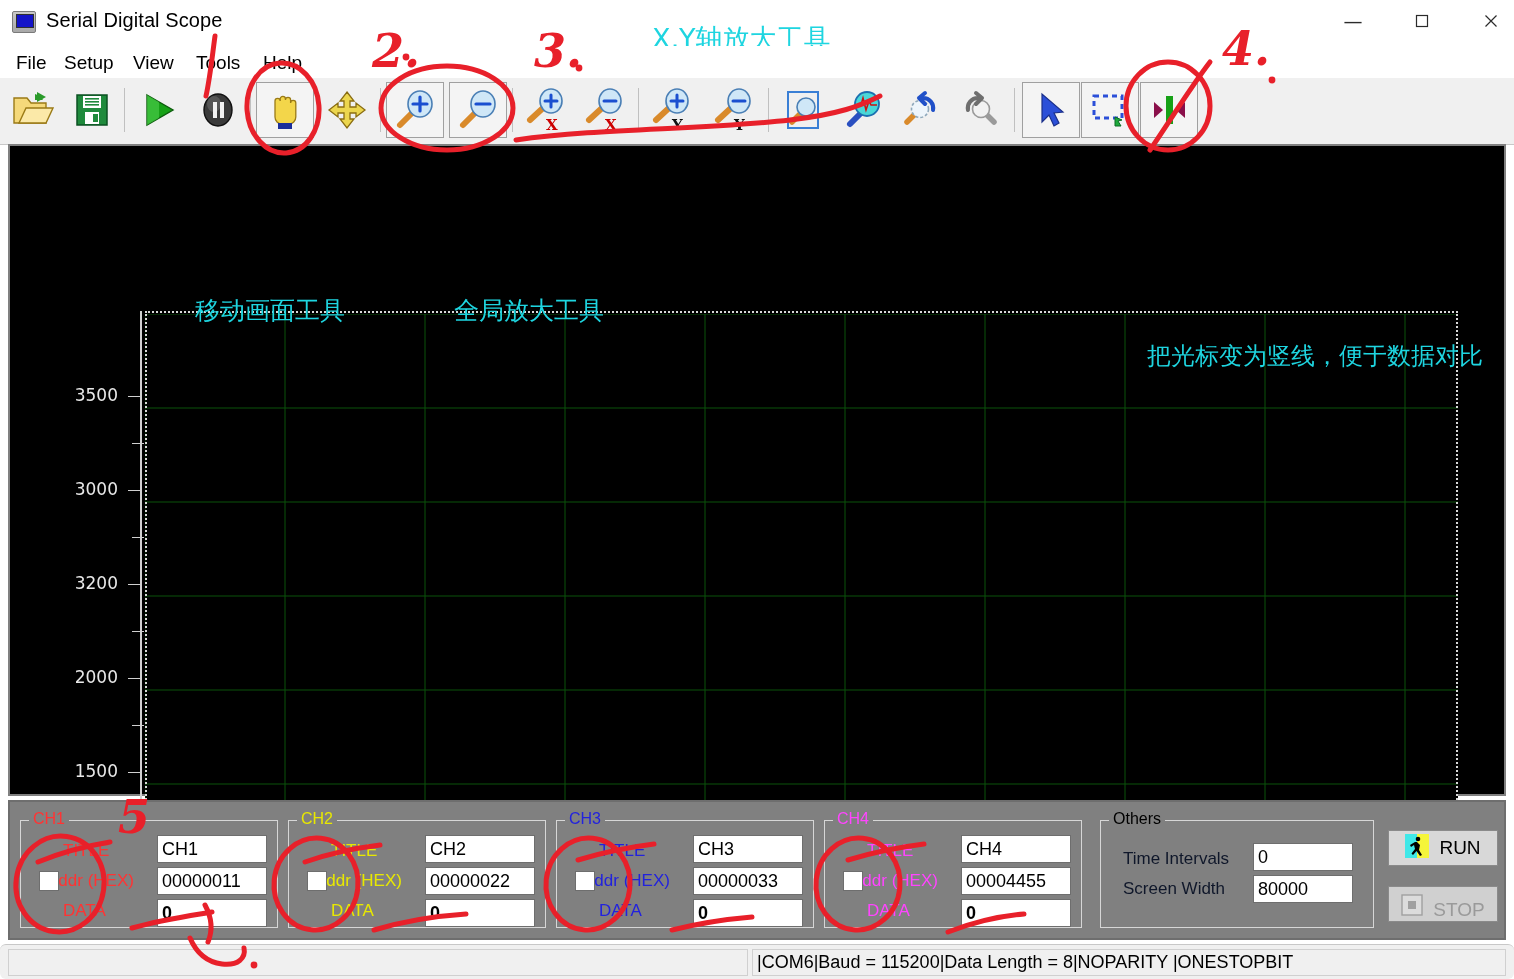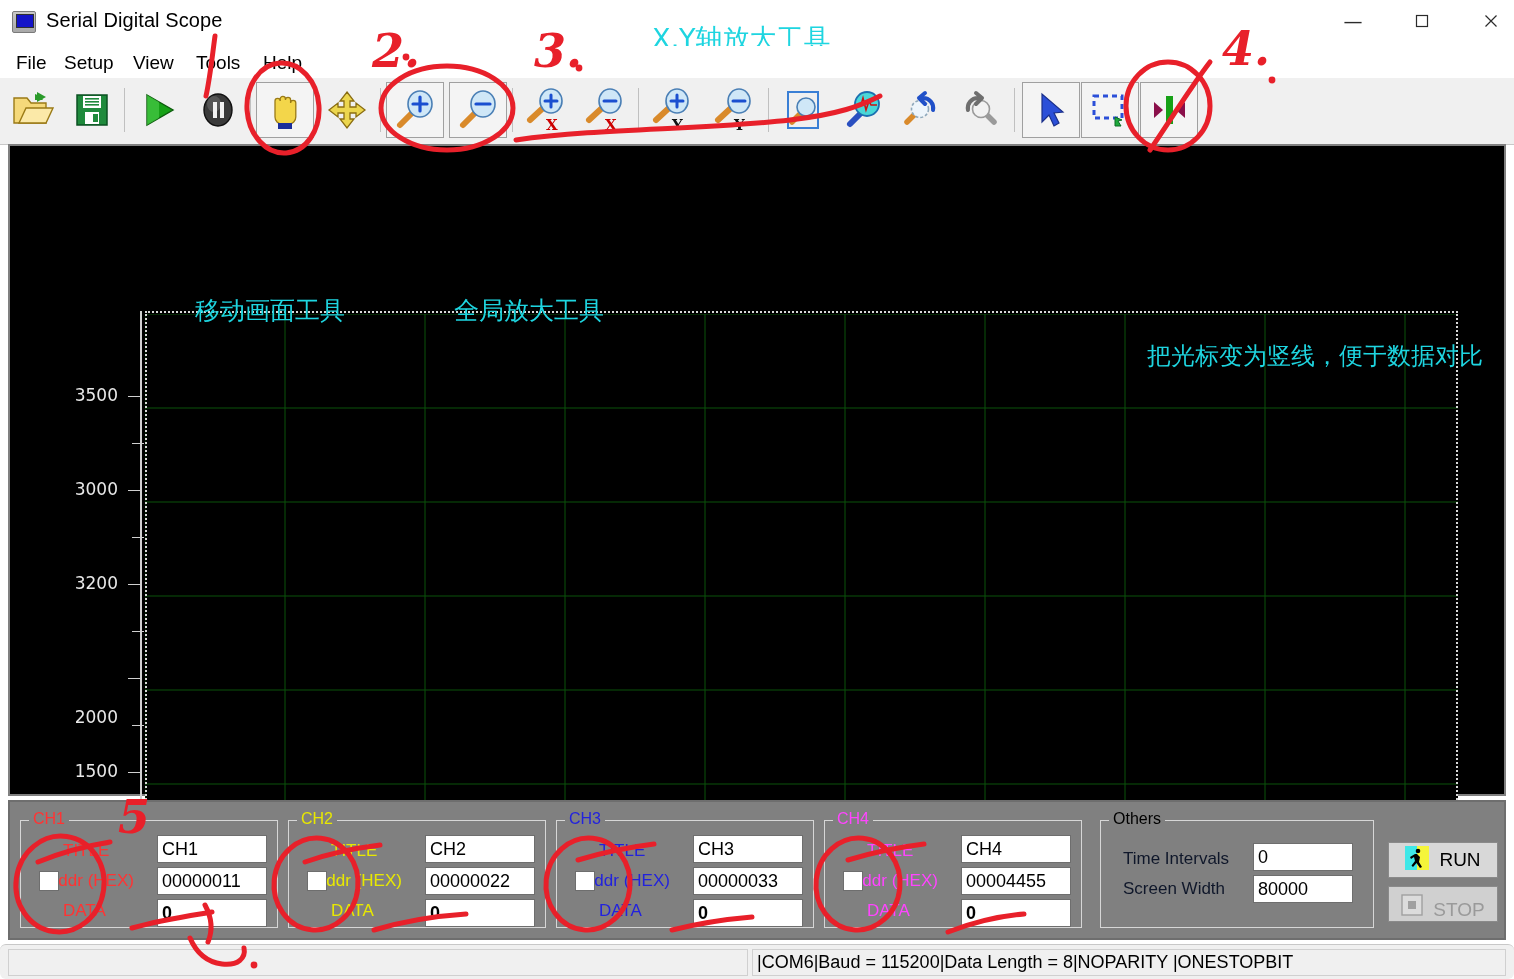--- a/index.html
+++ b/index.html
@@ -435,21 +435,21 @@
     <div class="ytick" style="left:118px;top:250px;"></div>
     <div class="ylabel" style="left:48px;top:239px;">3500</div>
     <div class="ytick" style="left:122px;top:297px;"></div>
     <div class="ytick" style="left:118px;top:344px;"></div>
     <div class="ylabel" style="left:48px;top:333px;">3000</div>
     <div class="ytick" style="left:122px;top:391px;"></div>
     <div class="ytick" style="left:118px;top:438px;"></div>
     <div class="ylabel" style="left:48px;top:427px;">3200</div>
     <div class="ytick" style="left:122px;top:485px;"></div>
     <div class="ytick" style="left:118px;top:532px;"></div>
-    <div class="ylabel" style="left:48px;top:521px;margin-top:40px;">2000</div>
+    <div class="ylabel" style="left:48px;top:521px;">2000</div>
     <div class="ytick" style="left:122px;top:579px;"></div>
     <div class="ytick" style="left:118px;top:626px;"></div>
     <div class="ylabel" style="left:48px;top:615px;">1500</div>
     <div class="ytick" style="left:122px;top:673px;"></div>
     <div class="ytick" style="left:118px;top:720px;"></div>
     <div class="ylabel" style="left:48px;top:709px;">1000</div>
 
     <div class="axisline" style="left:130px;top:738px;width:1320px;height:2px;"></div>
 
     <div class="xtick" style="left:205px;top:740px;"></div>
@@ -526,21 +526,21 @@
   </div>
 
   <div class="group" style="left:1090px;top:18px;width:274px;height:108px;">
     <div class="group-title" style="color:#000000;">Others</div>
     <div class="others-lab" style="left:22px;top:28px;">Time Intervals</div>
     <div class="others-lab" style="left:22px;top:58px;">Screen Width</div>
     <div class="ch-input" style="left:152px;top:22px;width:100px;">0</div>
     <div class="ch-input" style="left:152px;top:54px;width:100px;">80000</div>
   </div>
 
-  <div class="runbtn" style="left:1378px;top:40px;width:110px;height:36px;">
+  <div class="runbtn" style="left:1378px;top:28px;width:110px;height:36px;">
     <span>
       <svg width="24" height="24" viewBox="0 0 24 24">
         <rect x="0" y="0" width="24" height="24" fill="#3fe8e8"></rect>
         <rect x="12" y="0" width="12" height="24" fill="#f5f53a"></rect>
         <circle cx="13" cy="5" r="2.3" fill="#000"></circle>
         <path d="M12 8 L15 11 L14 16 L17 21 L15 22 L11.5 17 L8 21 L6.5 19.5 L10 15 L9 11 L6 13 L5 11 L10 8 Z" fill="#000"></path>
       </svg>
     </span>
     <span>RUN</span>
   </div>

